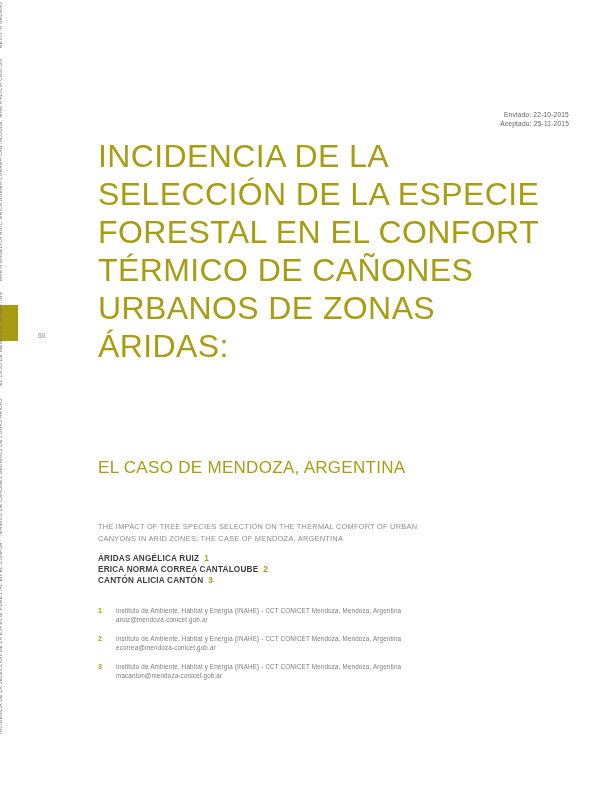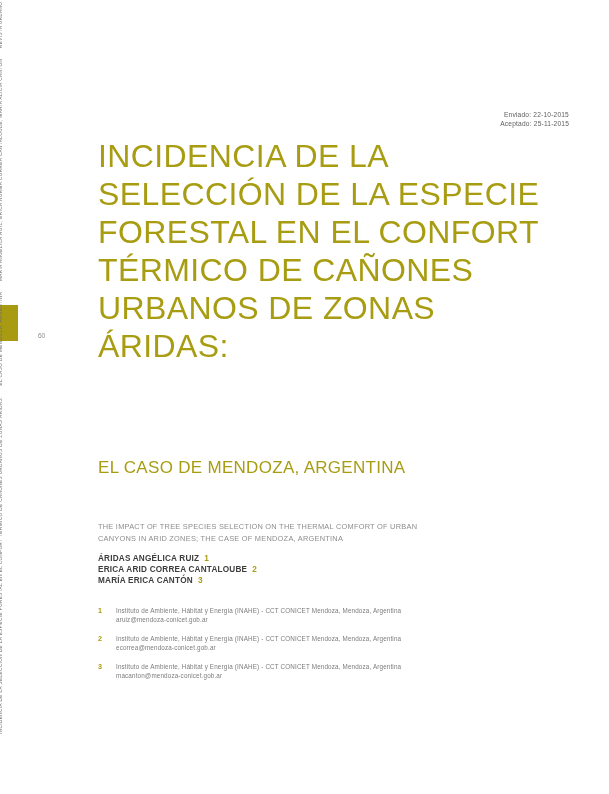--- a/index.html
+++ b/index.html
@@ -167,24 +167,24 @@
 
 <h2 class="subtitle">EL CASO DE MENDOZA, ARGENTINA</h2>
 
 <div class="english">THE IMPACT OF TREE SPECIES SELECTION ON THE THERMAL COMFORT OF URBAN CANYONS IN ARID ZONES; THE CASE OF MENDOZA, ARGENTINA</div>
 
 <div class="authors">
   <div>
     <span>ÁRIDAS ANGÉLICA RUIZ</span><span class="marker">1</span>
   </div>
   <div>
-    <span>ERICA ARID CORREA CANTALOUBE</span><span class="marker">2</span>
+    <span>ERICA NORMA CORREA CANTALOUBE</span><span class="marker">2</span>
   </div>
   <div>
-    <span>MARÍA ERICA CANTÓN</span><span class="marker">3</span>
+    <span>CANTÓN ALICIA CANTÓN</span><span class="marker">3</span>
   </div>
 </div>
 
 <div class="affiliations">
   <div class="aff">
     <span class="num">1</span>
     <span>Instituto de Ambiente, Hábitat y Energía (INAHE) - CCT CONICET Mendoza, Mendoza, Argentina</span>
     <span class="email">aruiz@mendoza-conicet.gob.ar</span>
   </div>
   <div class="aff">

